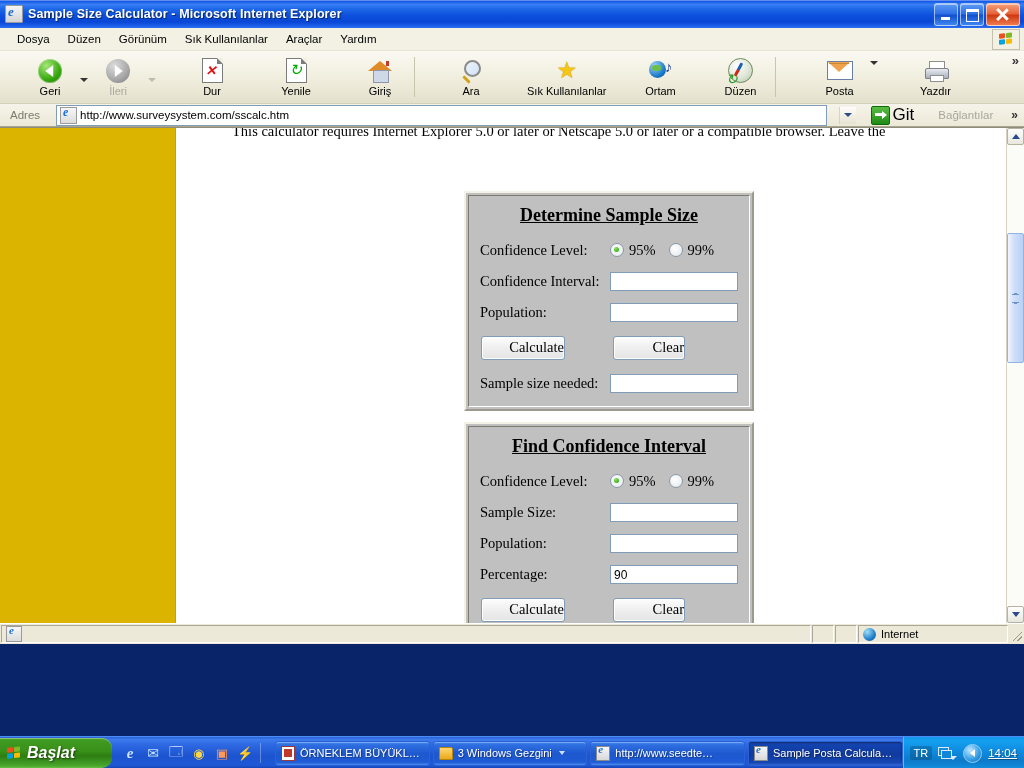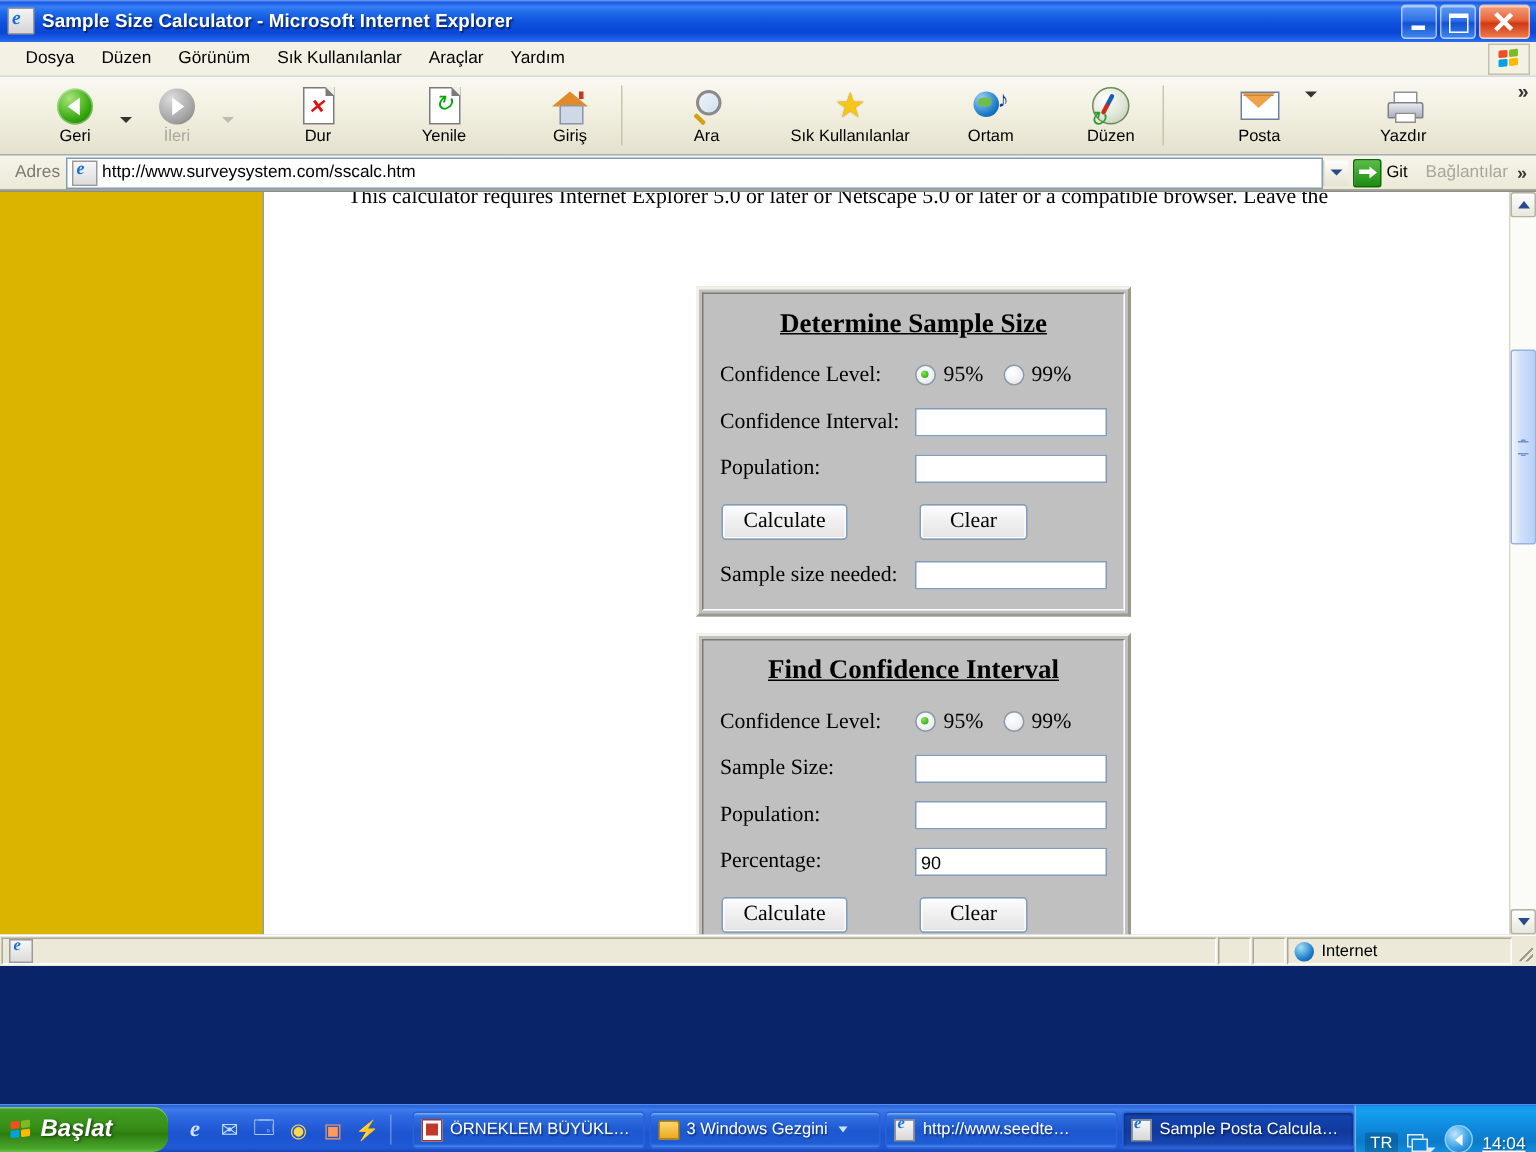--- a/index.html
+++ b/index.html
@@ -127,21 +127,21 @@
   .mailic:after{content:"";position:absolute;left:1px;top:1px;width:20px;height:13px;border-top:1px solid #c8883c;}
   .printer{width:24px;height:20px;position:relative;}
   .printer .pap{position:absolute;left:5px;top:0;width:14px;height:8px;background:#fff;border:1px solid #8f8f8f;}
   .printer .bdy{position:absolute;left:1px;top:7px;width:22px;height:9px;background:linear-gradient(to bottom,#e8eaf0,#aab0bd);border:1px solid #7c818c;border-radius:2px 2px 1px 1px;}
   .printer .out{position:absolute;left:6px;bottom:-1px;width:12px;height:5px;background:#fff;border:1px solid #8f8f8f;}
 
   
   #addrbar{
     height:22px;flex:0 0 22px;display:flex;align-items:center;
     background:linear-gradient(to bottom,#f6f4ea,#ece9d8);
-    border-bottom:1px solid #a8a68f;padding:0 2px;gap:0;
+    border-bottom:1px solid #a8a68f;padding:0 2px;gap:12px;
   }
   #addr-label{font-size:11.5px;color:#7a7a70;padding:0 4px 0 8px;}
   #addr-input{
     flex:1;height:19px;background:#fff;border:1px solid #7f9db9;
     display:flex;align-items:center;position:relative;
   }
   #addr-ie{
     width:15px;height:15px;margin:0 3px;flex:0 0 15px;
     background:linear-gradient(to bottom,#f7f7f7,#dcdcdc);
     border:1px solid #9a9a9a;position:relative;
@@ -154,21 +154,21 @@
     background:linear-gradient(to bottom,#fdfdfc,#e6e3d2);
     border-left:1px solid #d7d3be;display:flex;align-items:center;justify-content:center;
   }
   #addr-drop .c{width:0;height:0;border-left:4px solid transparent;border-right:4px solid transparent;border-top:4px solid #2b4a8b;}
   #go-btn{display:flex;align-items:center;gap:3px;padding:0 6px 0 2px;}
   #go-ic{width:17px;height:17px;background:linear-gradient(to bottom,#59bd45,#1e8b14);
     border:1px solid #0c6b06;border-radius:2px;position:relative;}
   #go-ic:after{content:"";position:absolute;left:3px;top:6px;width:8px;height:3px;background:#fff;}
   #go-ic:before{content:"";position:absolute;right:2px;top:4px;width:0;height:0;
     border-top:4px solid transparent;border-bottom:4px solid transparent;border-left:5px solid #fff;}
-  #go-lbl{font-size:11px;color:#000;}
+  #go-lbl{font-size:17px;color:#000;}
   #links-lbl{font-size:11.5px;color:#a9a79a;padding:0 6px;white-space:nowrap;}
   #addr-chevron{font-size:12px;font-weight:bold;color:#333;padding-right:4px;}
 
   
   #viewport{
     flex:1 1 auto;display:flex;position:relative;
     background:#fff;border-top:1px solid #8d8d7a;
     overflow:hidden;
   }
   #page{flex:1 1 auto;position:relative;background:#fff;overflow:hidden;}
@@ -219,21 +219,21 @@
   .radio.on:after{
     content:"";position:absolute;left:3px;top:3px;width:5px;height:5px;border-radius:50%;
     background:radial-gradient(circle at 35% 30%,#8ae35a,#1f9e08);
   }
   .radio-lbl{margin-right:8px;}
   .btnrow{display:flex;margin:13px 0 12px 0;gap:0;}
   .btn{
     font-family:"Liberation Serif",serif;font-size:14.5px;color:#000;
     background:linear-gradient(to bottom,#fdfdfd,#f0f0f0 45%,#e4e4e4);
     border:1px solid #7f9db9;border-radius:3px;
-    padding:2px 0 3px 0;text-align:center;
+    padding:2px 0 3px 0;text-align:right;
     box-shadow:inset 0 0 0 1px #fff;
   }
   .btn.calc{width:82px;margin-left:1px;}
   .btn.clear{width:70px;margin-left:48px;}
 
   
   #vscroll{
     width:17px;flex:0 0 17px;background:#f7f7f3;
     border-left:1px solid #d6d3c3;position:relative;
     display:flex;flex-direction:column;
@@ -315,21 +315,21 @@
     text-shadow:1px 1px 1px rgba(0,0,0,.4);}
   .task .tc{width:10px;flex:0 0 10px;display:flex;align-items:center;justify-content:center;}
   .task .tc .c{width:0;height:0;border-left:3.5px solid transparent;border-right:3.5px solid transparent;border-top:4px solid #cfe0ff;}
   .docicon{width:13px;height:13px;background:#fff;border:1px solid #9a3a3a;position:relative;}
   .docicon:after{content:"";position:absolute;left:2px;top:2px;width:8px;height:8px;background:#c0392b;}
   .foldericon{width:14px;height:11px;background:linear-gradient(to bottom,#ffd76e,#eaa91c);border:1px solid #b8860b;border-radius:1px 2px 1px 1px;}
   .ieicon{width:13px;height:13px;background:linear-gradient(to bottom,#f7f7f7,#d8d8d8);border:1px solid #8a8a8a;position:relative;}
   .ieicon:after{content:"e";position:absolute;left:1px;top:-4px;font-family:"Liberation Serif",serif;
     font-style:italic;font-weight:bold;font-size:11px;color:#1a6fd4;}
   #tray{
-    height:32px;display:flex;align-items:flex-end;gap:6px;padding:0 7px 0 6px;
+    height:32px;display:flex;align-items:center;gap:6px;padding:0 7px 0 6px;
     background:linear-gradient(to bottom,#1397e8 0%,#14a0ef 12%,#0f8ade 45%,#0c7ac9 75%,#1390e0 100%);
     border-left:1px solid #63b9f0;
   }
   #tray-lang{color:#fff;font-size:11px;background:rgba(0,0,0,.18);padding:1px 4px;border-radius:2px;}
   #tray-i1{width:13px;height:13px;position:relative;}
   #tray-i1:before{content:"";position:absolute;left:0;top:0;width:9px;height:7px;border:1.5px solid #dfe9f5;}
   #tray-i1:after{content:"";position:absolute;left:3px;top:3px;width:9px;height:7px;border:1.5px solid #dfe9f5;background:#0f86d8;}
   #tray-caret{width:0;height:0;border-left:4px solid transparent;border-right:4px solid transparent;border-top:4px solid #dfe9f5;margin-left:-8px;margin-top:10px;}
   #tray-vol{width:17px;height:17px;border-radius:50%;
     background:radial-gradient(circle at 35% 30%,#bfe6ff,#3aa2e8 55%,#0d66b0);

